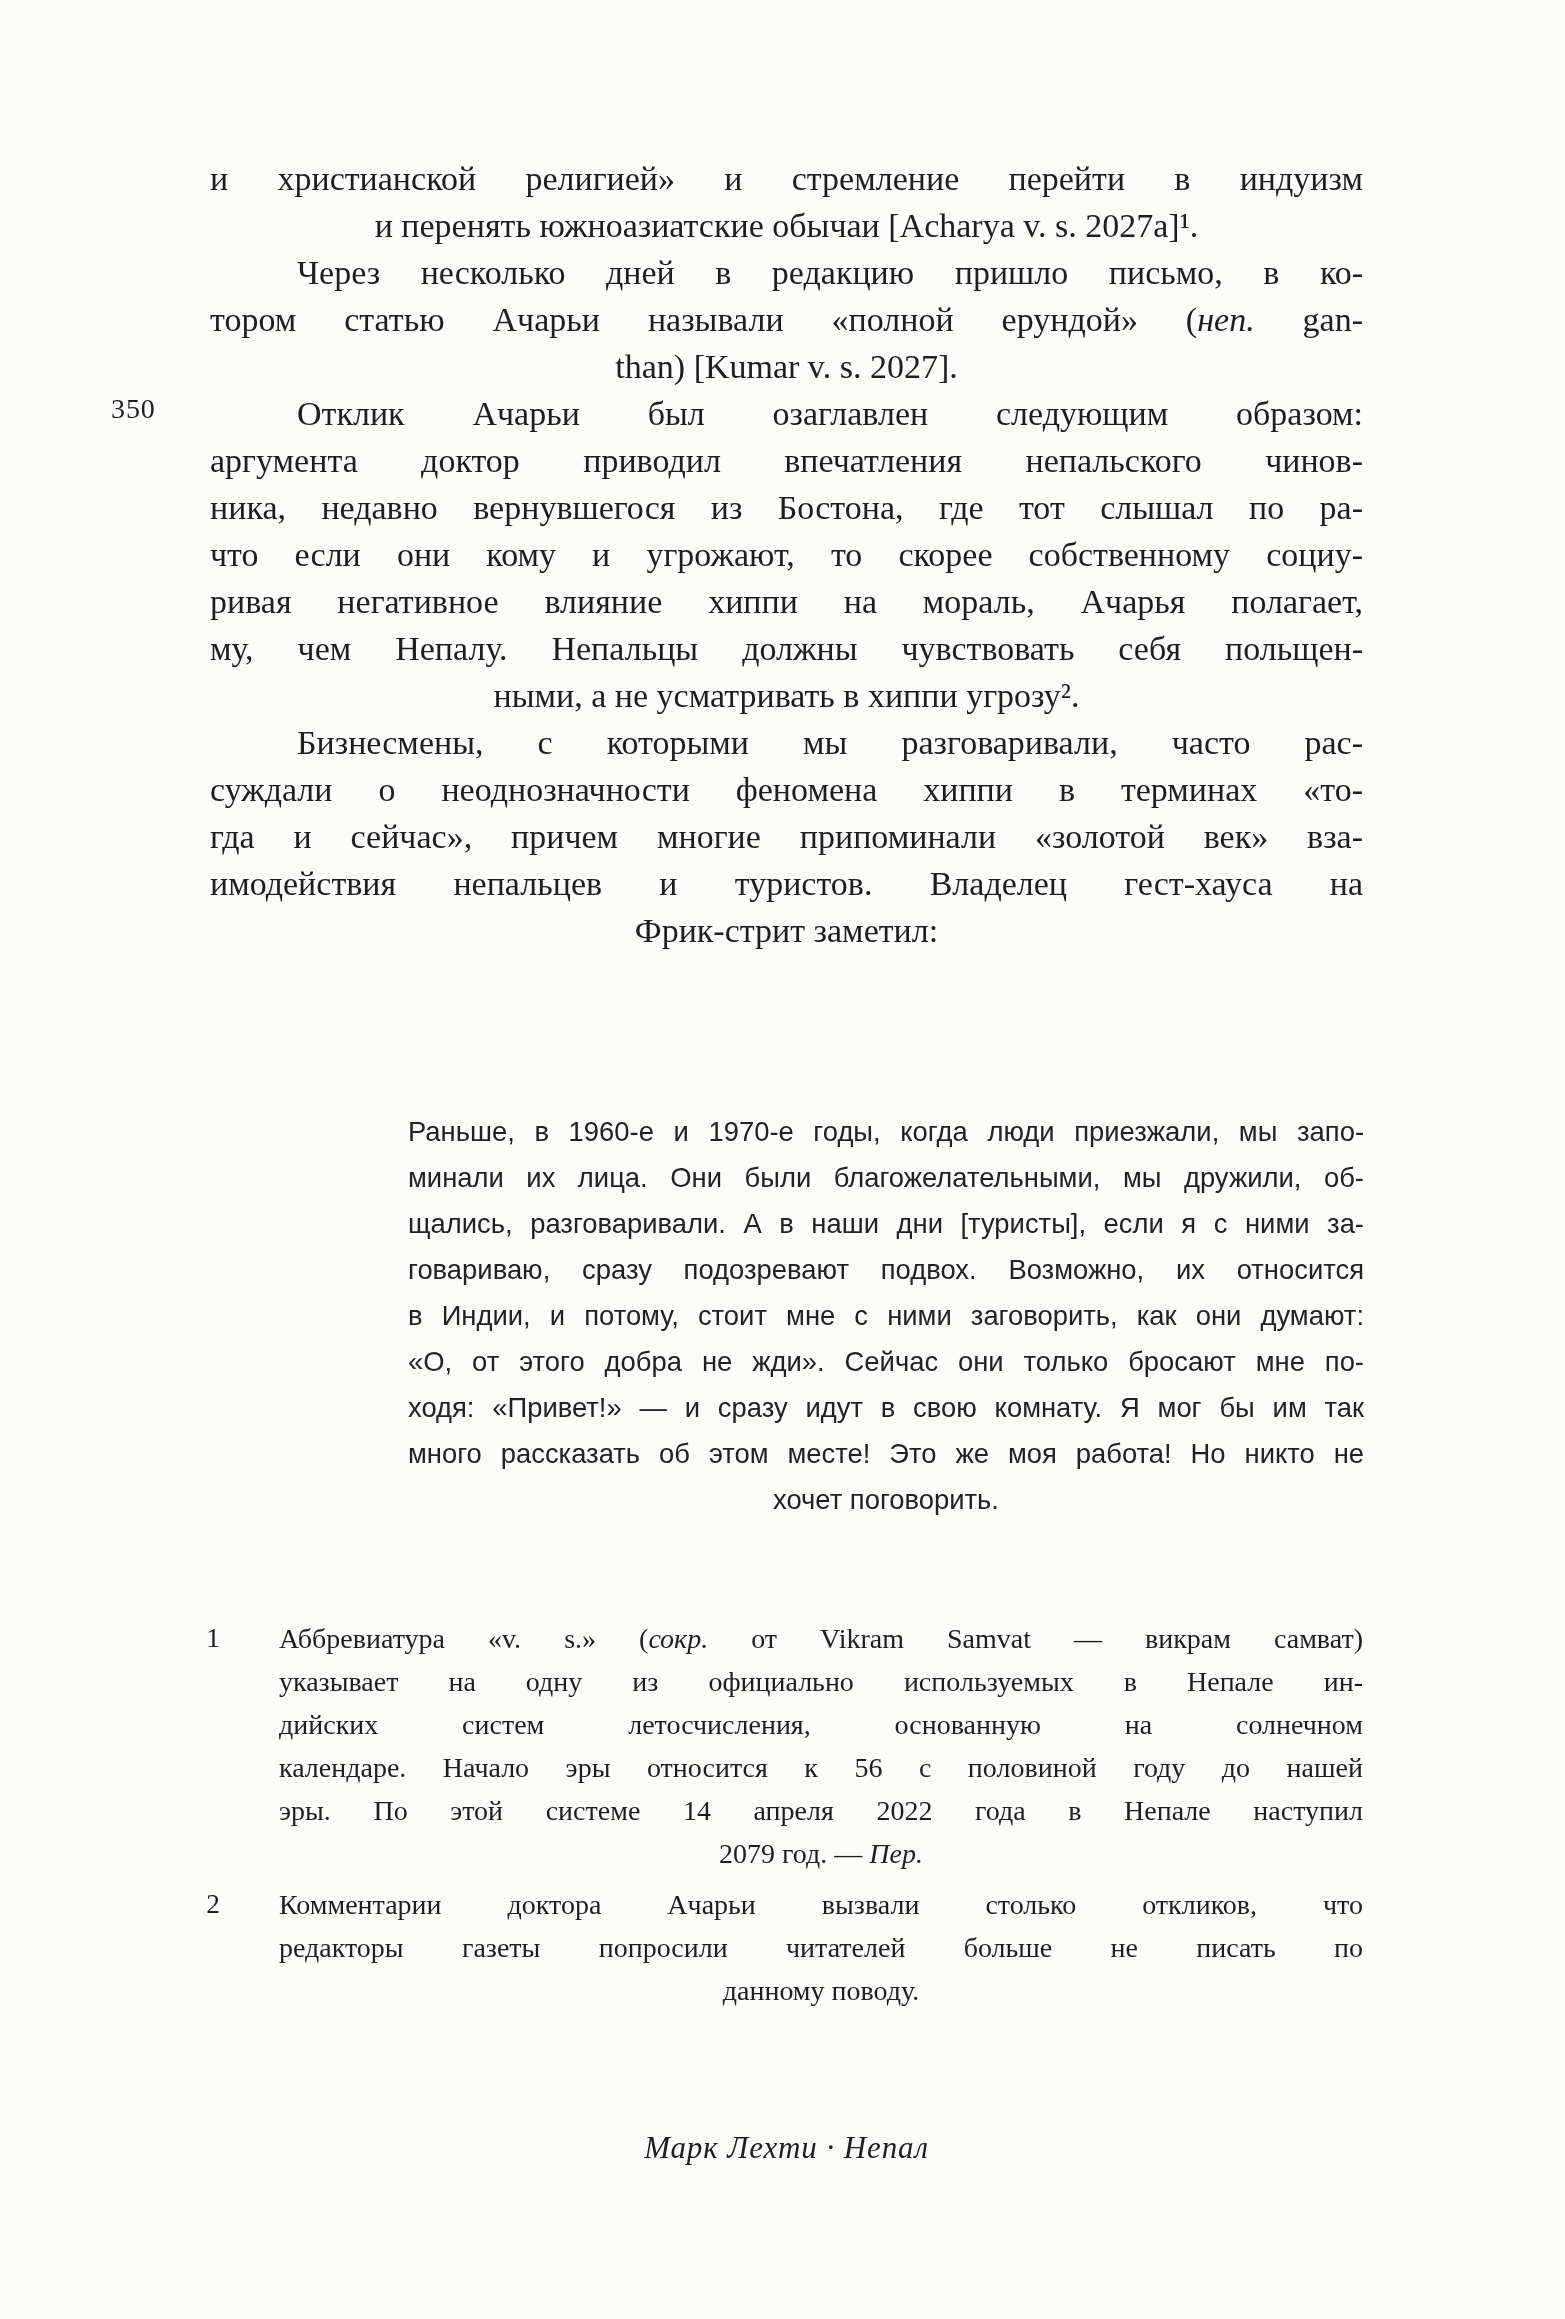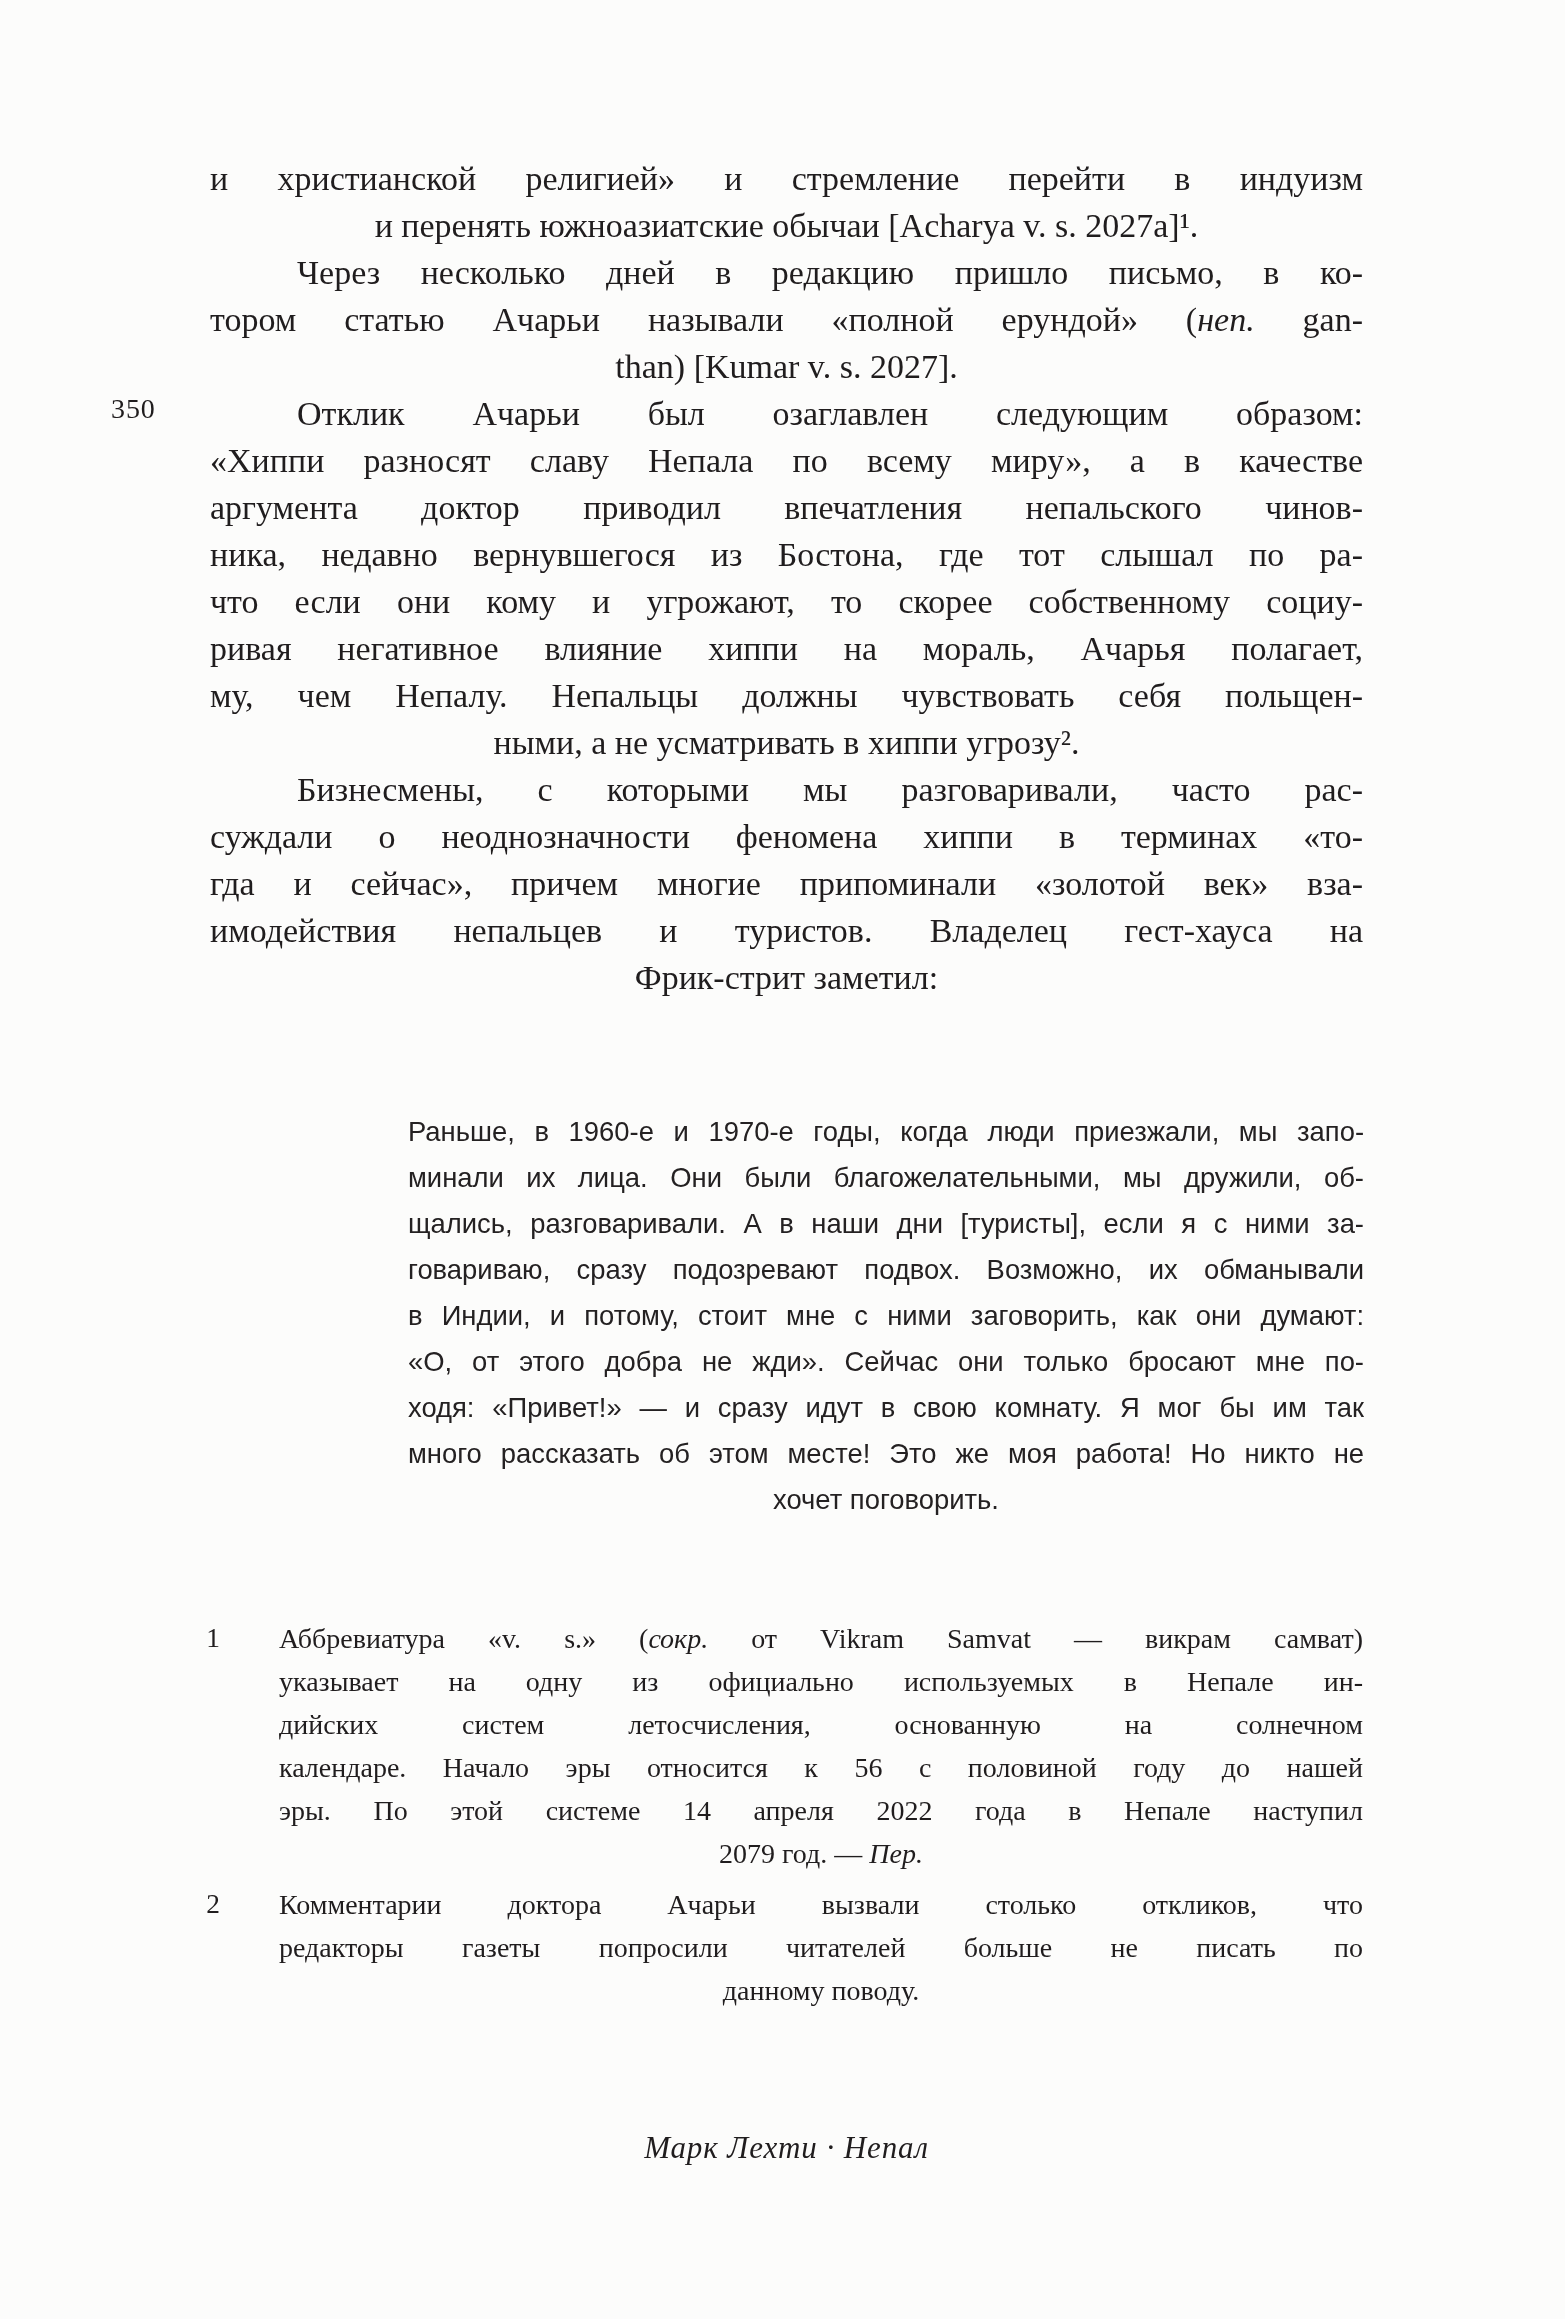--- a/index.html
+++ b/index.html
@@ -129,42 +129,41 @@
         <div class="line bodyline">и христианской религией» и стремление перейти в индуизм</div>
         <div class="line bodyline last">и перенять южноазиатские обычаи [Acharya v. s. 2027a]¹.</div>
       </div>
       <div>
         <div class="line bodyline indent">Через несколько дней в редакцию пришло письмо, в ко-</div>
         <div class="line bodyline"><span>тором статью Ачарьи называли «полной ерундой» (</span><span class="it">неп.</span><span> gan-</span></div>
         <div class="line bodyline last">than) [Kumar v. s. 2027].</div>
       </div>
       <div>
         <div class="line bodyline indent">Отклик Ачарьи был озаглавлен следующим образом:</div>
-        <div class="line bodyline">«Хиппи разносят славу Непала по всему миру», а в качестве</div>
         <div class="line bodyline">аргумента доктор приводил впечатления непальского чинов-</div>
         <div class="line bodyline">ника, недавно вернувшегося из Бостона, где тот слышал по ра-</div>
         <div class="line bodyline">что если они кому и угрожают, то скорее собственному социу-</div>
         <div class="line bodyline">ривая негативное влияние хиппи на мораль, Ачарья полагает,</div>
         <div class="line bodyline">му, чем Непалу. Непальцы должны чувствовать себя польщен-</div>
         <div class="line bodyline last">ными, а не усматривать в хиппи угрозу².</div>
       </div>
       <div>
         <div class="line bodyline indent">Бизнесмены, с которыми мы разговаривали, часто рас-</div>
         <div class="line bodyline">суждали о неоднозначности феномена хиппи в терминах «то-</div>
         <div class="line bodyline">гда и сейчас», причем многие припоминали «золотой век» вза-</div>
         <div class="line bodyline">имодействия непальцев и туристов. Владелец гест-хауса на</div>
         <div class="line bodyline last">Фрик-стрит заметил:</div>
       </div>
     </div>
 
   <div class="quote-block" id="quote-block">
       <div class="line quoteline">Раньше, в 1960-е и 1970-е годы, когда люди приезжали, мы запо-</div>
       <div class="line quoteline">минали их лица. Они были благожелательными, мы дружили, об-</div>
       <div class="line quoteline">щались, разговаривали. А в наши дни [туристы], если я с ними за-</div>
-      <div class="line quoteline">говариваю, сразу подозревают подвох. Возможно, их обманывали</div>
+      <div class="line quoteline">говариваю, сразу подозревают подвох. Возможно, их относится</div>
       <div class="line quoteline">в Индии, и потому, стоит мне с ними заговорить, как они думают:</div>
       <div class="line quoteline">«О, от этого добра не жди». Сейчас они только бросают мне по-</div>
       <div class="line quoteline">ходя: «Привет!» — и сразу идут в свою комнату. Я мог бы им так</div>
       <div class="line quoteline">много рассказать об этом месте! Это же моя работа! Но никто не</div>
       <div class="line quoteline last">хочет поговорить.</div>
     </div>
 
   <div class="footnotes" id="footnotes">
       <div class="footnote">
         <span class="fn-marker">1</span>

